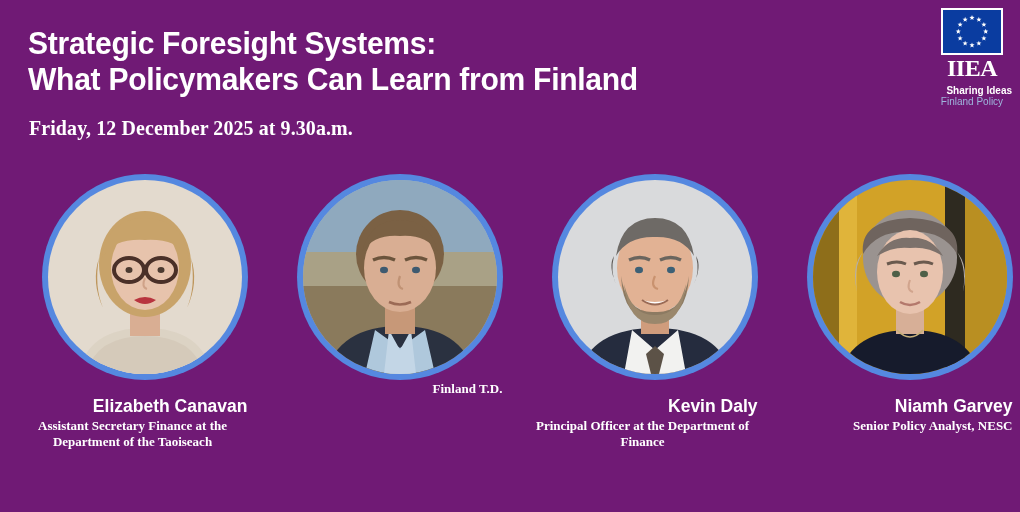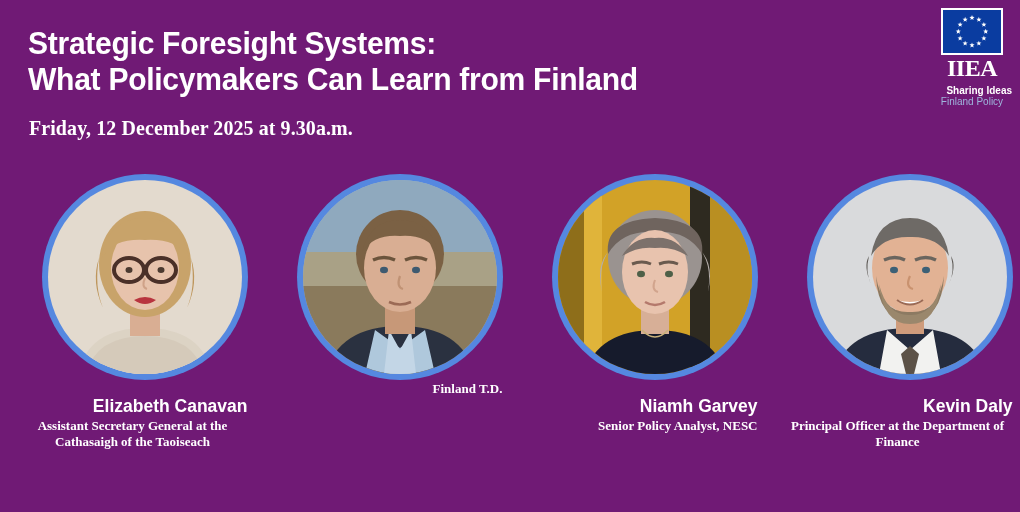--- a/index.html
+++ b/index.html
@@ -228,21 +228,21 @@
             <ellipse cx="81" cy="90" rx="3.5" ry="3" fill="#4B3A30"></ellipse>
             <ellipse cx="113" cy="90" rx="3.5" ry="3" fill="#4B3A30"></ellipse>
 
             <path d="M97 98 q-4 9 2 11" fill="none" stroke="#CFA288" stroke-width="2"></path>
 
             <path d="M86 120 q11 -6 22 0 q-11 8 -22 0 Z" fill="#B8343E"></path>
           </svg>
         </div>
       </div>
       <div class="speaker-name">Elizabeth Canavan</div>
-      <div class="speaker-role">Assistant Secretary General at the Cathasaigh of the Taoiseach</div>
+      <div class="speaker-role">Assistant Secretary Finance at the Department of the Taoiseach</div>
     </div>
 
     <div class="speaker">
       <div class="portrait-ring">
         <div class="portrait">
           <svg viewBox="0 0 194 194">
             <rect x="0" y="0" width="194" height="194" fill="#9DB6C9"></rect>
             <rect x="0" y="0" width="194" height="72" fill="#8FA9BE"></rect>
             <rect x="0" y="72" width="194" height="34" fill="#A9A186"></rect>
             <rect x="0" y="106" width="194" height="88" fill="#8A7A5C"></rect>
@@ -266,20 +266,60 @@
             <ellipse cx="81" cy="90" rx="4" ry="3.2" fill="#3E5A70"></ellipse>
             <ellipse cx="113" cy="90" rx="4" ry="3.2" fill="#3E5A70"></ellipse>
 
             <path d="M97 96 q-4 11 3 13" fill="none" stroke="#C09274" stroke-width="2.2"></path>
 
             <path d="M86 122 q11 5 22 0" fill="none" stroke="#9B6A55" stroke-width="2.6"></path>
           </svg>
         </div>
       </div>
       <div class="speaker-role">Finland T.D.</div>
+    </div>
+
+    <div class="speaker">
+      <div class="portrait-ring">
+        <div class="portrait">
+          <svg viewBox="0 0 194 194">
+            <rect x="0" y="0" width="194" height="194" fill="#D9DADC"></rect>
+
+            <path d="M20 194 q14 -46 77 -46 q63 0 77 46 Z" fill="#252C3E"></path>
+
+            <path d="M74 150 l23 20 l23 -20 l8 44 l-62 0 Z" fill="#F2F2F0"></path>
+
+            <path d="M97 166 l9 8 l-5 20 l-8 0 l-5 -20 Z" fill="#5C5247"></path>
+
+            <rect x="83" y="124" width="28" height="30" fill="#CF9C7C"></rect>
+
+            <ellipse cx="97" cy="88" rx="38" ry="45" fill="#E2B294"></ellipse>
+
+            <path d="M58 76 q6 -38 39 -38 q33 0 39 38 q-12 -20 -39 -19 q-27 -1 -39 19 Z" fill="#6E6A66"></path>
+            <path d="M56 76 q-4 16 2 28 q-8 -18 -2 -28 Z" fill="#5E5A56"></path>
+            <path d="M138 76 q4 16 -2 28 q8 -18 2 -28 Z" fill="#5E5A56"></path>
+
+            <path d="M63 96 q2 44 34 44 q32 0 34 -44 q-6 38 -34 36 q-28 2 -34 -36 Z" fill="#8C7A62"></path>
+            <path d="M66 104 q4 40 31 40 q27 0 31 -40 q-8 32 -31 31 q-23 1 -31 -31 Z" fill="#9A876C"></path>
+
+            <path d="M71 80 q11 -5 21 0" fill="none" stroke="#6A655E" stroke-width="3.4"></path>
+            <path d="M102 80 q11 -5 21 0" fill="none" stroke="#6A655E" stroke-width="3.4"></path>
+
+            <ellipse cx="81" cy="90" rx="4" ry="3.2" fill="#3C6076"></ellipse>
+            <ellipse cx="113" cy="90" rx="4" ry="3.2" fill="#3C6076"></ellipse>
+
+            <path d="M97 96 q-5 11 3 13" fill="none" stroke="#C9926F" stroke-width="2.2"></path>
+
+            <path d="M84 120 q13 8 26 0 q-13 4 -26 0 Z" fill="#FFFFFF"></path>
+            <path d="M84 120 q13 9 26 0" fill="none" stroke="#9A6A55" stroke-width="2"></path>
+          </svg>
+        </div>
+      </div>
+      <div class="speaker-name">Kevin Daly</div>
+      <div class="speaker-role">Principal Officer at the Department of Finance</div>
     </div>
 
     <div class="speaker">
       <div class="portrait-ring">
         <div class="portrait">
           <svg viewBox="0 0 194 194">
             <rect x="0" y="0" width="194" height="194" fill="#D2A227"></rect>
             <rect x="0" y="0" width="26" height="194" fill="#8E6E1A"></rect>
             <rect x="26" y="0" width="18" height="194" fill="#E0B43A"></rect>
             <rect x="132" y="0" width="20" height="194" fill="#2E2A20"></rect>
@@ -309,54 +349,14 @@
             <path d="M97 100 q-4 10 3 12" fill="none" stroke="#D1A48D" stroke-width="2"></path>
 
             <path d="M87 122 q10 6 20 0" fill="none" stroke="#B4796C" stroke-width="2.6"></path>
           </svg>
         </div>
       </div>
       <div class="speaker-name">Niamh Garvey</div>
       <div class="speaker-role">Senior Policy Analyst, NESC</div>
     </div>
 
-    <div class="speaker">
-      <div class="portrait-ring">
-        <div class="portrait">
-          <svg viewBox="0 0 194 194">
-            <rect x="0" y="0" width="194" height="194" fill="#D9DADC"></rect>
-
-            <path d="M20 194 q14 -46 77 -46 q63 0 77 46 Z" fill="#252C3E"></path>
-
-            <path d="M74 150 l23 20 l23 -20 l8 44 l-62 0 Z" fill="#F2F2F0"></path>
-
-            <path d="M97 166 l9 8 l-5 20 l-8 0 l-5 -20 Z" fill="#5C5247"></path>
-
-            <rect x="83" y="124" width="28" height="30" fill="#CF9C7C"></rect>
-
-            <ellipse cx="97" cy="88" rx="38" ry="45" fill="#E2B294"></ellipse>
-
-            <path d="M58 76 q6 -38 39 -38 q33 0 39 38 q-12 -20 -39 -19 q-27 -1 -39 19 Z" fill="#6E6A66"></path>
-            <path d="M56 76 q-4 16 2 28 q-8 -18 -2 -28 Z" fill="#5E5A56"></path>
-            <path d="M138 76 q4 16 -2 28 q8 -18 2 -28 Z" fill="#5E5A56"></path>
-
-            <path d="M63 96 q2 44 34 44 q32 0 34 -44 q-6 38 -34 36 q-28 2 -34 -36 Z" fill="#8C7A62"></path>
-            <path d="M66 104 q4 40 31 40 q27 0 31 -40 q-8 32 -31 31 q-23 1 -31 -31 Z" fill="#9A876C"></path>
-
-            <path d="M71 80 q11 -5 21 0" fill="none" stroke="#6A655E" stroke-width="3.4"></path>
-            <path d="M102 80 q11 -5 21 0" fill="none" stroke="#6A655E" stroke-width="3.4"></path>
-
-            <ellipse cx="81" cy="90" rx="4" ry="3.2" fill="#3C6076"></ellipse>
-            <ellipse cx="113" cy="90" rx="4" ry="3.2" fill="#3C6076"></ellipse>
-
-            <path d="M97 96 q-5 11 3 13" fill="none" stroke="#C9926F" stroke-width="2.2"></path>
-
-            <path d="M84 120 q13 8 26 0 q-13 4 -26 0 Z" fill="#FFFFFF"></path>
-            <path d="M84 120 q13 9 26 0" fill="none" stroke="#9A6A55" stroke-width="2"></path>
-          </svg>
-        </div>
-      </div>
-      <div class="speaker-name">Kevin Daly</div>
-      <div class="speaker-role">Principal Officer at the Department of Finance</div>
-    </div>
-
   </div>
 </div>
 
 </body></html>

